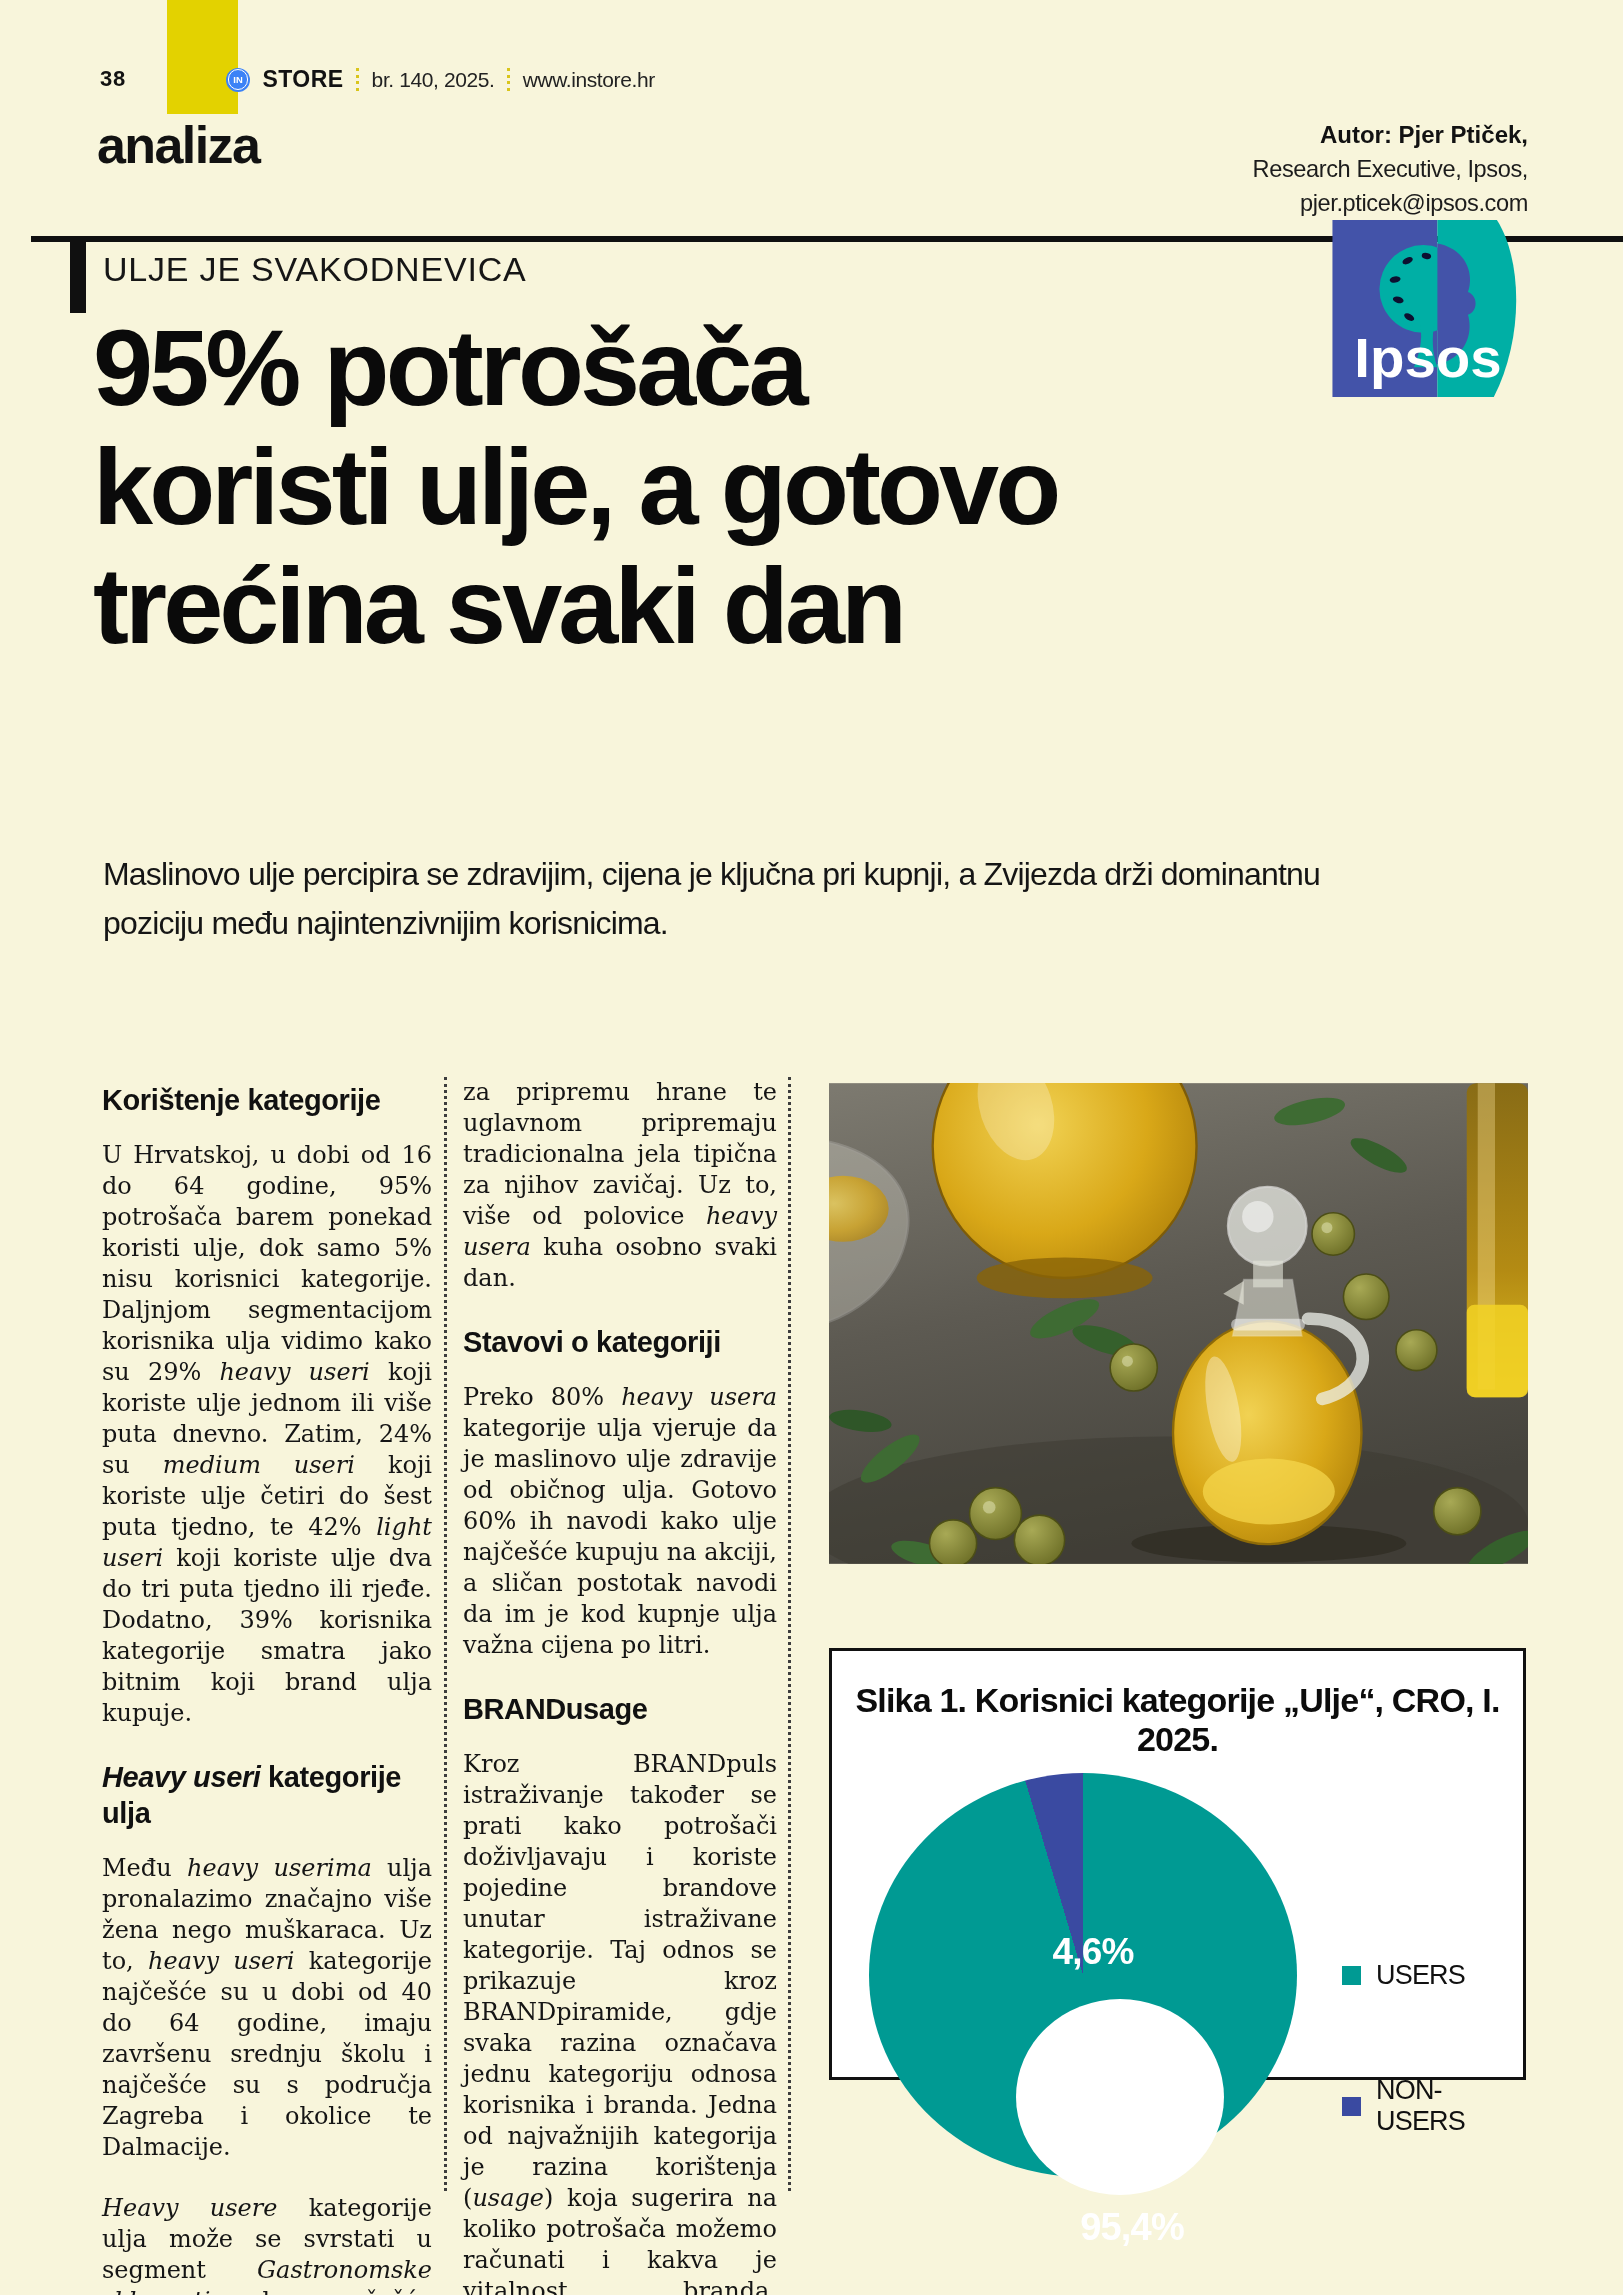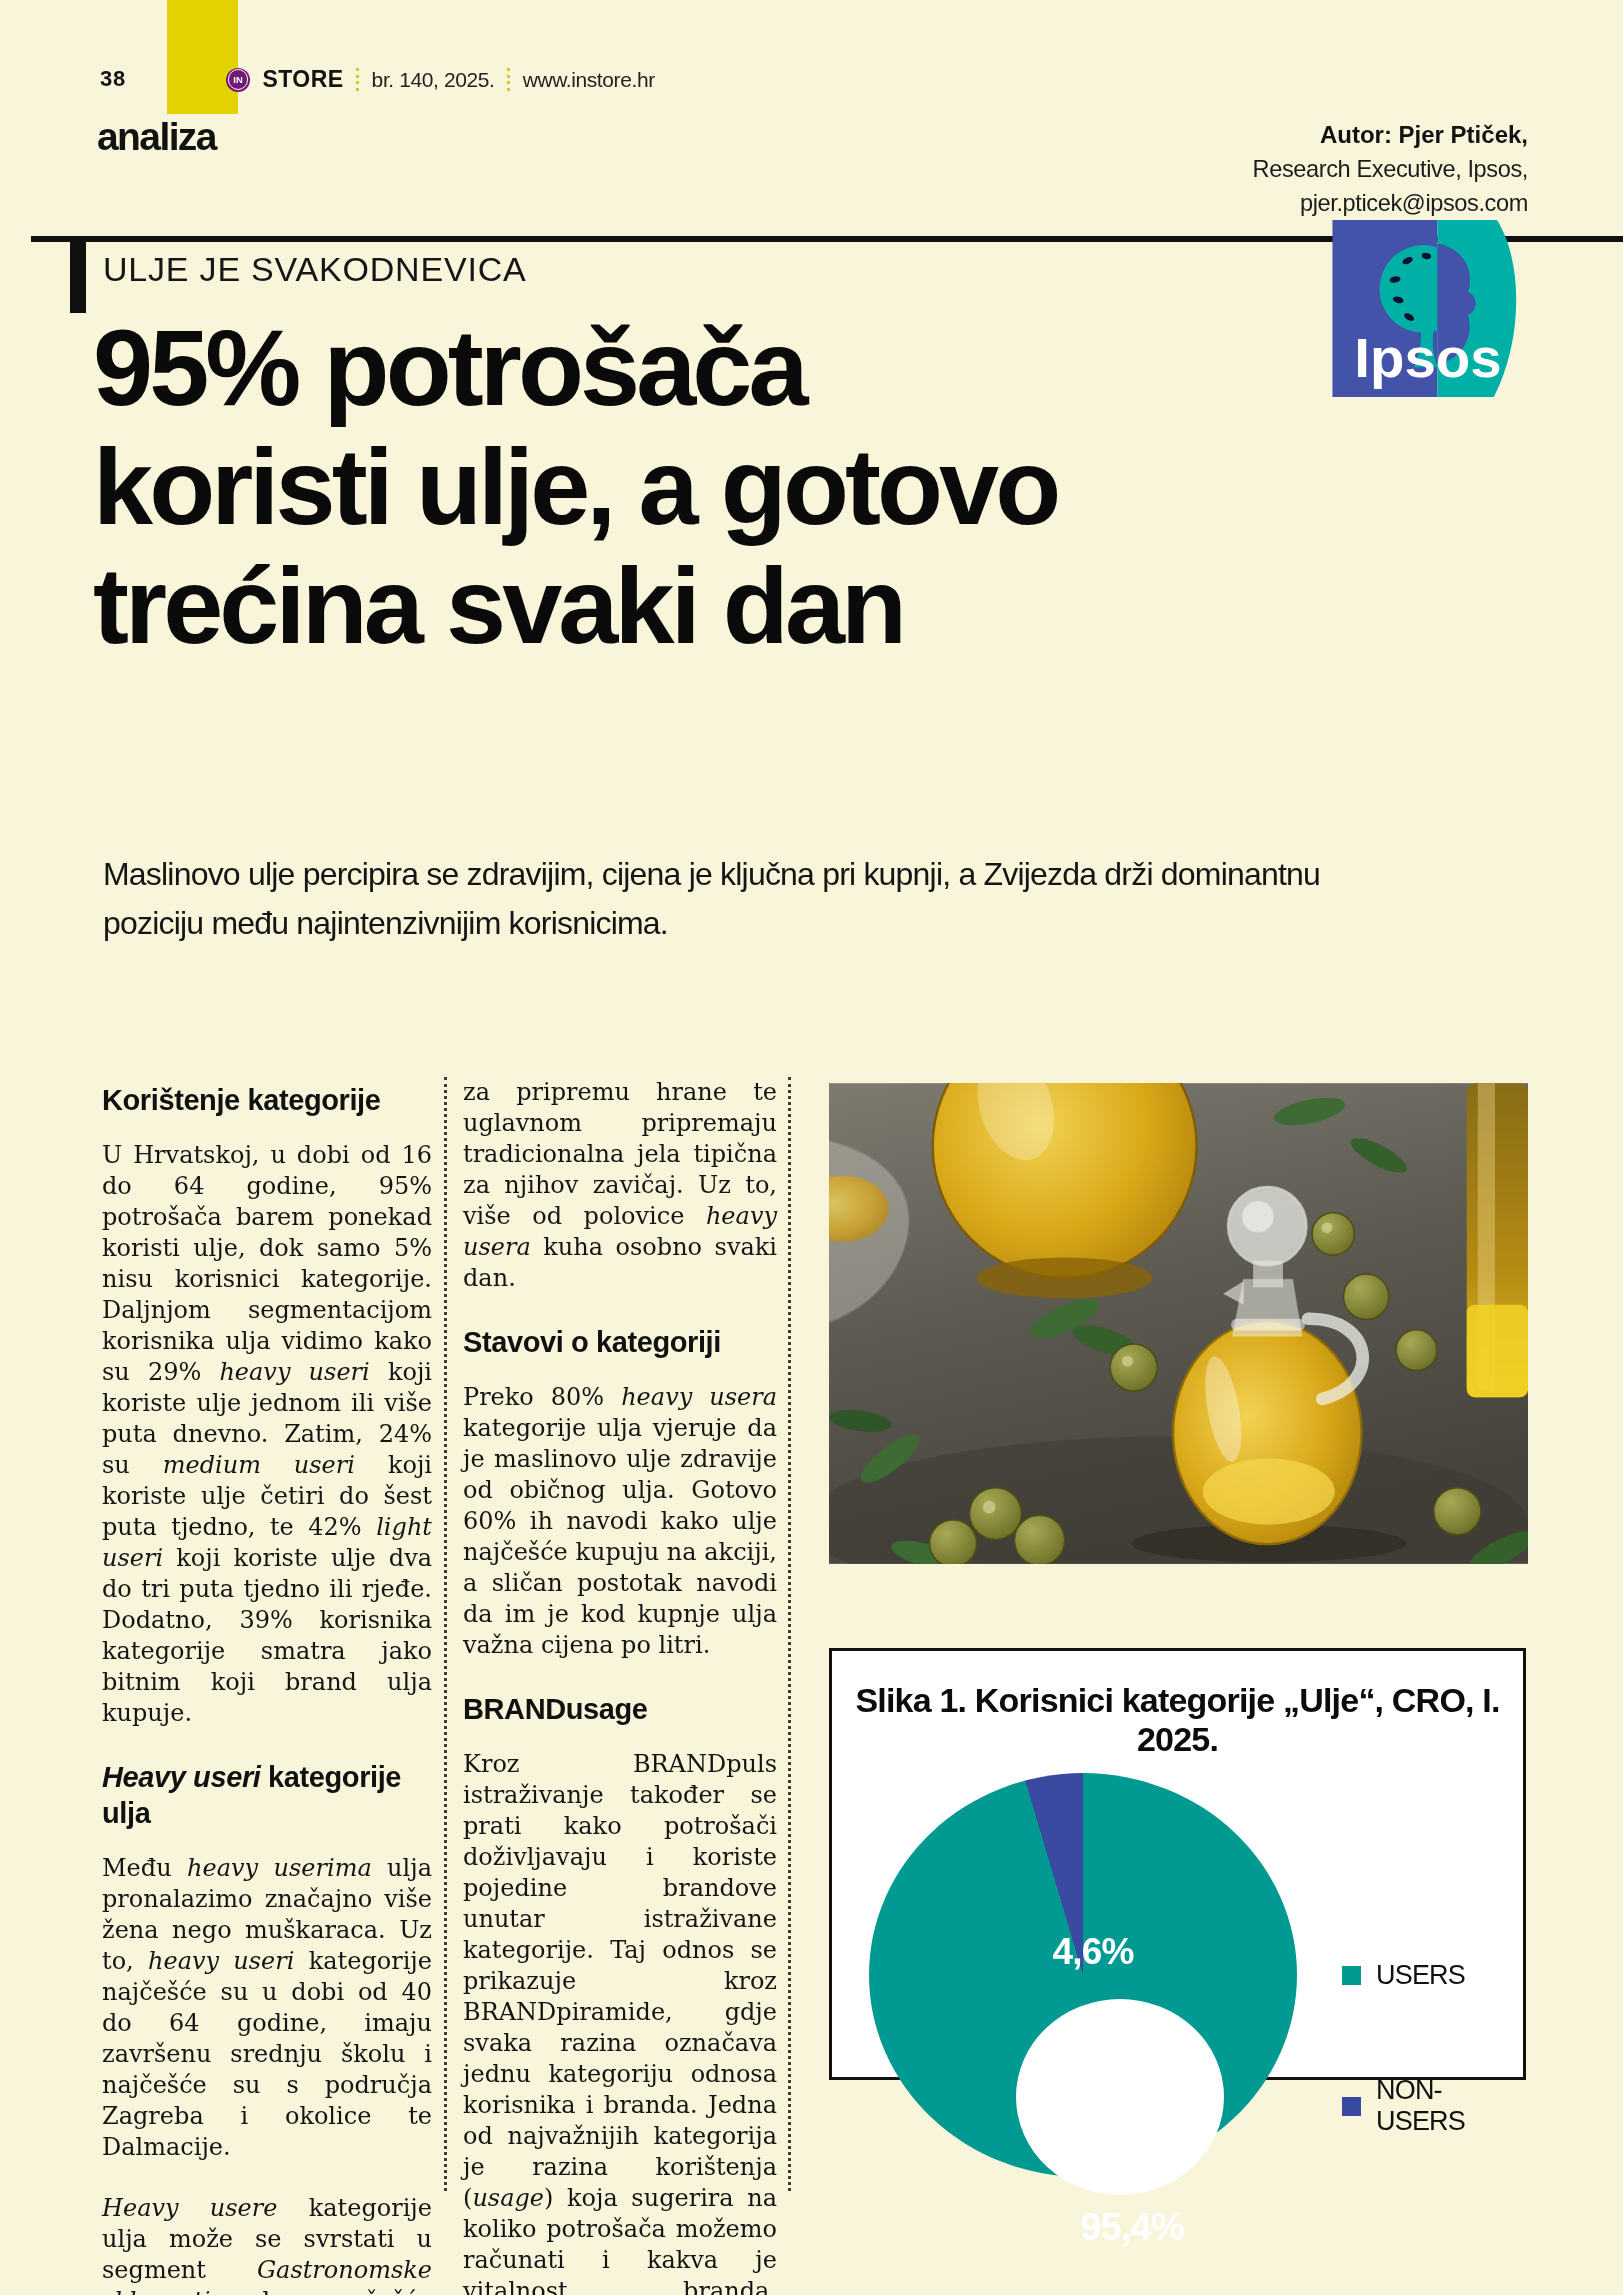--- a/index.html
+++ b/index.html
@@ -3,27 +3,27 @@
 <meta charset="utf-8">
 <style>
   html,body{margin:0;padding:0;}
   body{background:#ddd;font-family:"Liberation Sans",sans-serif;}
   .page{position:relative;width:1623px;height:2295px;background:var(--cream,#F8F5DB);overflow:hidden;color:var(--ink,#121212);}
 
   
   .page-number{position:absolute;left:100px;top:66px;font-size:22px;font-weight:800;letter-spacing:0.8px;}
   .yellow-block{position:absolute;left:167px;top:0;width:71px;height:114px;background:var(--yellow,#E3D200);}
   .masthead{position:absolute;left:226px;top:66px;display:flex;align-items:center;gap:12.6px;height:27px;}
-  .in-disc{width:24px;height:24px;border-radius:50%;background:#701a75;color:#fff;display:flex;align-items:center;justify-content:center;font-size:9.4px;font-weight:900;position:relative;flex:0 0 auto;}
+  .in-disc{width:24px;height:24px;border-radius:50%;background:#3b82f6;color:#fff;display:flex;align-items:center;justify-content:center;font-size:9.4px;font-weight:900;position:relative;flex:0 0 auto;}
   .in-disc::after{content:"";position:absolute;inset:1.6px;border:1.6px solid #fff;border-radius:50%;}
   .store-word{font-size:23px;font-weight:900;letter-spacing:0.4px;}
   .m-sep{height:23.6px;border-left:3.1px dotted #D9C51B;}
   .m-text{font-size:21px;color:#222;letter-spacing:-0.4px;}
 
-  .section-label{position:absolute;left:97px;top:115px;font-size:39px;font-weight:900;letter-spacing:-1.6px;}
+  .section-label{position:absolute;left:97px;top:115px;font-size:52px;font-weight:900;letter-spacing:-1.6px;}
 
   .author-block{position:absolute;right:95px;top:118px;text-align:right;line-height:34px;}
   .author-name{font-size:24px;font-weight:800;}
   .author-role,.author-email{font-size:23.6px;letter-spacing:-0.4px;color:#1c1c1c;}
 
   .top-rule{position:absolute;left:31px;top:236px;width:1592px;height:6.3px;background:#101010;}
 
   
   .kicker-bar{position:absolute;left:70px;top:242px;width:15.7px;height:71px;background:#101010;}
   .kicker{position:absolute;left:103px;top:250px;font-size:34px;letter-spacing:0.8px;color:#161616;}

